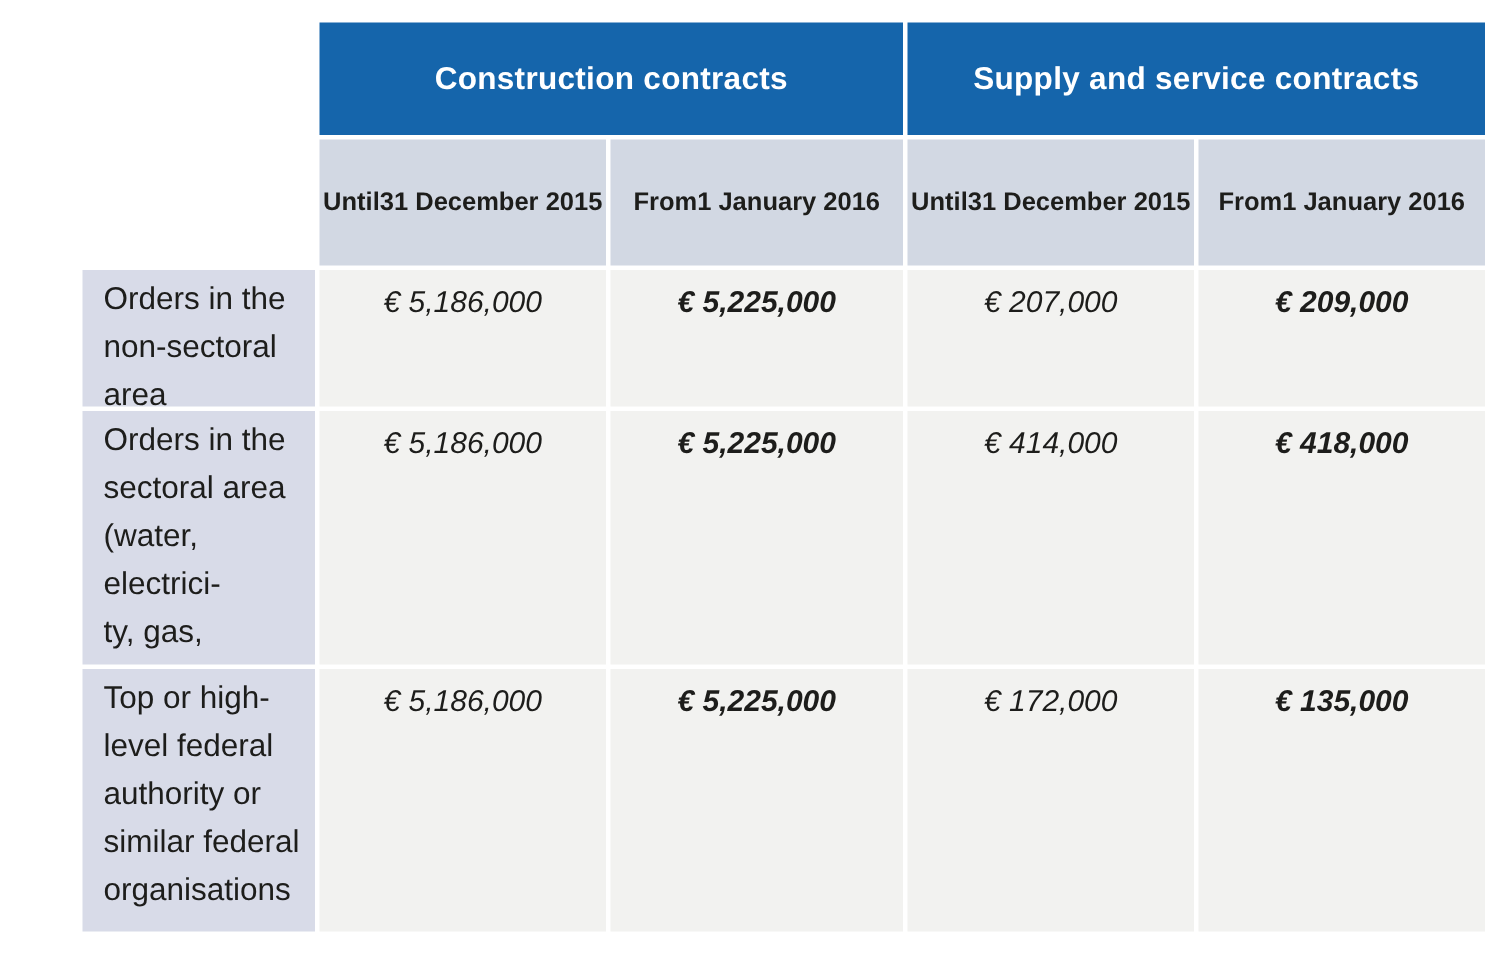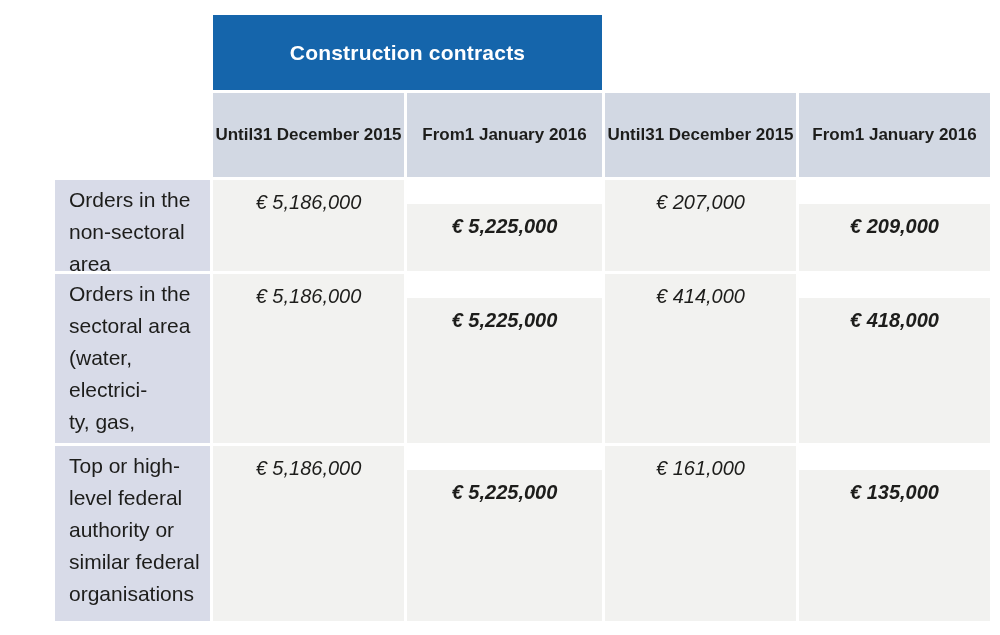--- a/index.html
+++ b/index.html
@@ -75,32 +75,33 @@
   .rl3 { grid-area: 5 / 1; }
 
   .value-cell {
     background: var(--cell-bg);
     color: var(--text-dark);
     font-size: 20px;
     text-align: center;
     padding-top: 11px;
     font-style: italic;
   }
-  .value-cell.bold { font-weight: bold; margin-top: 24px; }
+  .value-cell.bold { font-weight: bold; }
   .r1c1 { grid-area: 3 / 2; } .r1c2 { grid-area: 3 / 3; } .r1c3 { grid-area: 3 / 4; } .r1c4 { grid-area: 3 / 5; }
   .r2c1 { grid-area: 4 / 2; } .r2c2 { grid-area: 4 / 3; } .r2c3 { grid-area: 4 / 4; } .r2c4 { grid-area: 4 / 5; }
   .r3c1 { grid-area: 5 / 2; } .r3c2 { grid-area: 5 / 3; } .r3c3 { grid-area: 5 / 4; } .r3c4 { grid-area: 5 / 5; }
 </style>
 </head>
 <body>
 
 <div class="canvas">
   <div class="grid">
 
     <div class="cell group-header gh-construction">Construction contracts</div>
+    <div class="cell group-header gh-supply">Supply and service contracts</div>
 
     <div class="cell subheader sh1">
       <span>Until</span>
       <span>31 December 2015</span>
     </div>
     <div class="cell subheader sh2">
       <span>From</span>
       <span>1 January 2016</span>
     </div>
     <div class="cell subheader sh3">
@@ -130,17 +131,17 @@
     <div class="cell value-cell r2c3">€ 414,000</div>
     <div class="cell value-cell bold r2c4">€ 418,000</div>
 
     <div class="cell row-label rl3">Top or high-
 level federal
 authority or
 similar federal
 organisations</div>
     <div class="cell value-cell r3c1">€ 5,186,000</div>
     <div class="cell value-cell bold r3c2">€ 5,225,000</div>
-    <div class="cell value-cell r3c3">€ 161,000</div>
+    <div class="cell value-cell r3c3">€ 172,000</div>
     <div class="cell value-cell bold r3c4">€ 135,000</div>
 
   </div>
 </div>
 
 </body></html>

